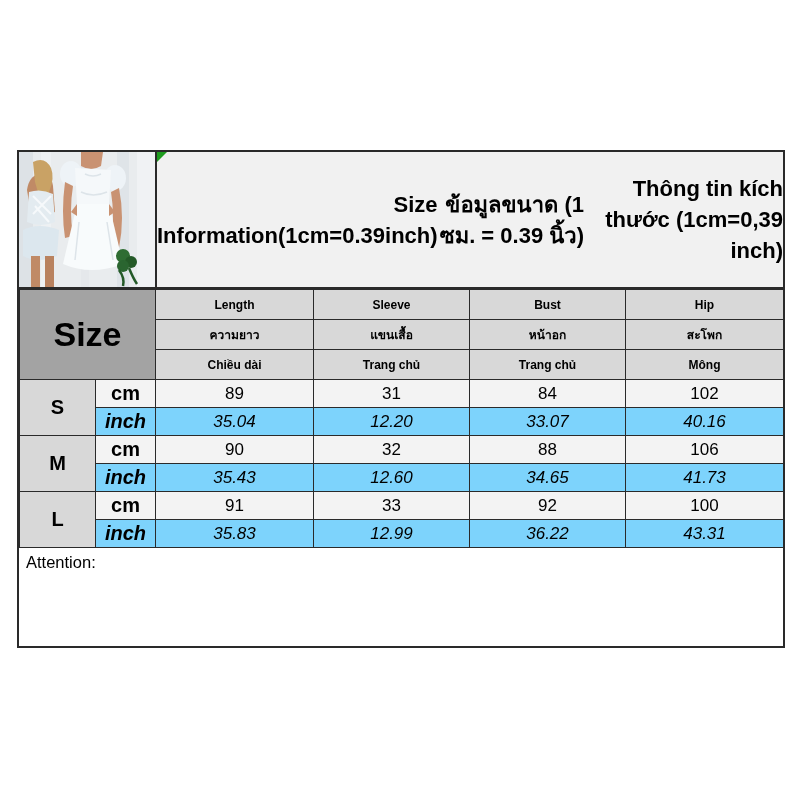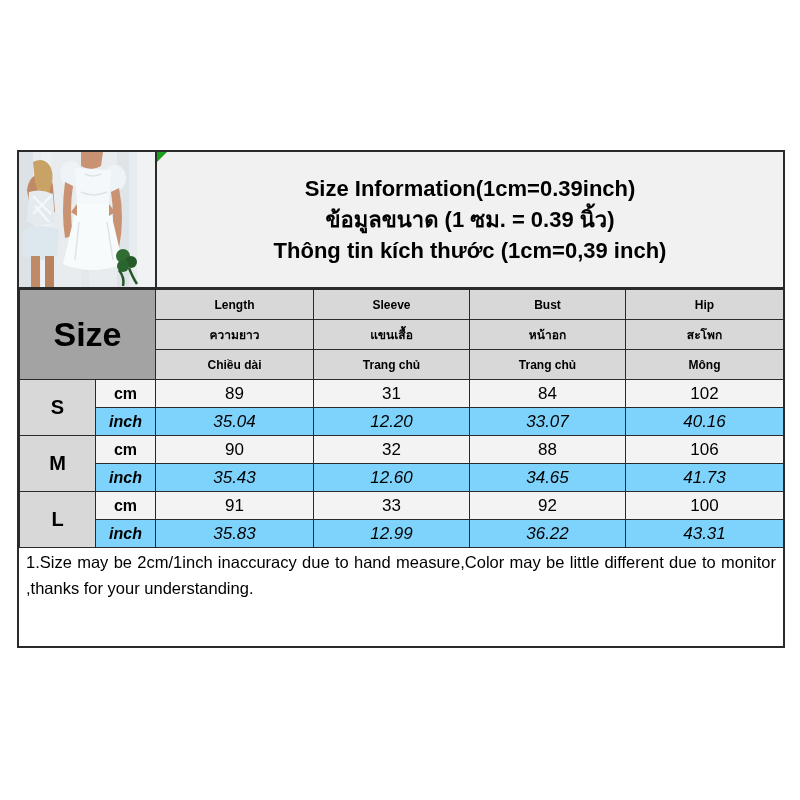--- a/index.html
+++ b/index.html
@@ -9,30 +9,30 @@
   }
   .sheet{
     position:absolute;left:17px;top:150px;width:768px;height:498px;
     border:2px solid #2a2a2a;box-sizing:border-box;background:#fff;
     display:flex;flex-direction:column;
   }
   
   .top-row{display:flex;height:135px;flex:0 0 135px;border-bottom:2px solid #2a2a2a;}
   .photo-cell{width:136px;flex:0 0 136px;border-right:2px solid #2a2a2a;position:relative;overflow:hidden;background:#e8ebed;}
   .photo-cell svg{display:block;width:100%;height:100%;}
-  .header-cell{flex:1;background:#f1f1f1;position:relative;display:flex;flex-direction:column;justify-content:center;align-items:center;text-align:left;}
+  .header-cell{flex:1;background:#f1f1f1;position:relative;display:flex;flex-direction:row;justify-content:center;align-items:center;text-align:right;}
   .header-cell .t{font-weight:bold;font-size:22px;line-height:31px;letter-spacing:0;}
   .corner-flag{position:absolute;top:0;left:0;width:0;height:0;border-top:10px solid #1e9c1e;border-right:10px solid transparent;}
   
   table.size-table{border-collapse:collapse;table-layout:fixed;width:100%;flex:0 0 auto;}
   table.size-table td,table.size-table th{border:1px solid #2a2a2a;text-align:center;vertical-align:middle;padding:0;overflow:hidden;white-space:nowrap;}
   th.col-h{background:#d8d8d8;font-size:12px;font-weight:bold;height:29px;}
   td.size-corner{background:#a3a3a3;font-size:34px;font-weight:bold;}
   td.size-label{background:#d8d8d8;font-size:20px;font-weight:bold;}
-  td.unit-label{font-size:16px;font-weight:bold;height:27px;margin-top:48px;}
+  td.unit-label{font-size:20px;font-weight:bold;height:27px;margin-top:48px;}
   td.val{font-size:17px;font-weight:normal;margin-top:24px;}
   tr.row-cm td.unit-label, tr.row-cm td.val{background:#f3f3f3;}
   tr.row-inch td.unit-label, tr.row-inch td.val{background:#7dd3fc;font-style:italic;}
   
   .attention{flex:1;padding:1px 7px 0 7px;font-size:16.5px;line-height:26px;background:#fff;}
   .attention .note{text-align:justify;margin:0;}
   .attention .head{margin:0;}
 </style>
 </head>
 <body>
@@ -165,16 +165,16 @@
         <td class="unit-label">inch</td>
         <td class="val">35.83</td>
         <td class="val">12.99</td>
         <td class="val">36.22</td>
         <td class="val">43.31</td>
       </tr>
     </tbody>
   </table>
 
   <div class="attention">
-    <p class="note">1.Size may be 2cm/1inch inaccuracy due to hand measure,Color may be little different due to monitor ,thanks for your understanding.</p>
+    <p class="head">Attention:</p>
   </div>
 
 </div>
 
 </body></html>

